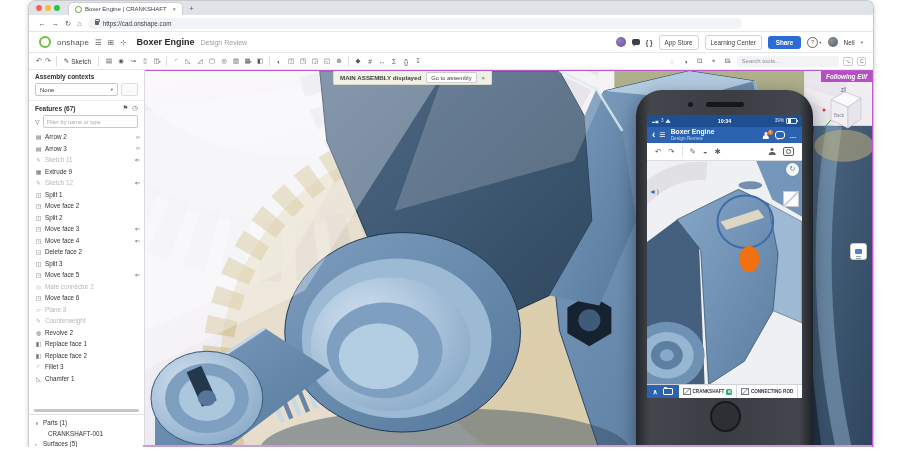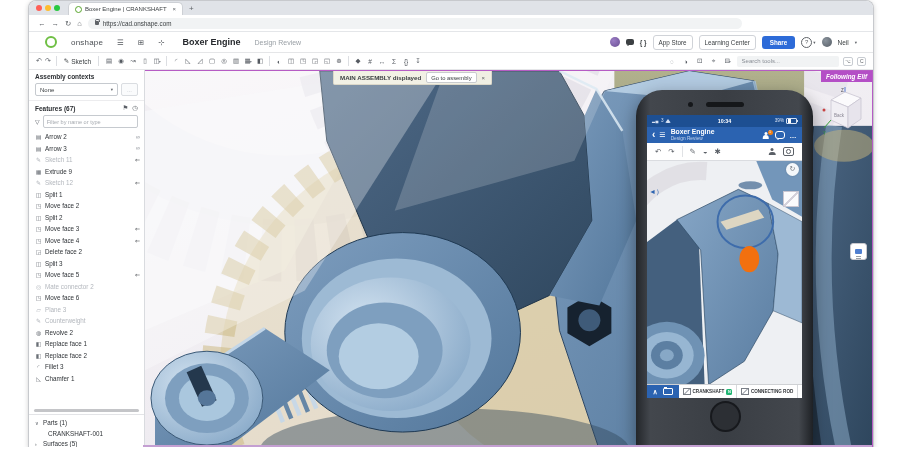--- a/index.html
+++ b/index.html
@@ -16,21 +16,21 @@
        height:12px;display:flex;align-items:center;gap:3px;padding:0 6px;font-size:6px;color:#3c4043;}
   .tab-logo{width:5px;height:5px;border-radius:50%;border:1.4px solid #59a52c;}
   .tab-close{font-size:6px;color:#5f6368;margin-left:3px;}
   .newtab{font-size:8px;color:#5f6368;margin-left:6px;margin-bottom:2px;}
   .urlrow{height:16px;background:#fff;border-bottom:1px solid #e4e6e9;display:flex;align-items:center;gap:6px;padding:0 9px;}
   .nav-glyph{font-size:7.5px;color:#5f6368;}
   .urlpill{flex:0 0 640px;height:11px;background:#f1f3f4;border-radius:6px;display:flex;align-items:center;gap:4px;padding:0 7px;font-size:6.3px;color:#3c4043;}
   .lock{width:4px;height:3.5px;background:#5f6368;border-radius:1px;position:relative;}
   .lock::before{content:"";position:absolute;top:-2.6px;left:.6px;width:2.6px;height:2.8px;border:.9px solid #5f6368;border-bottom:none;border-radius:2px 2px 0 0;}
   
-  .appheader{height:20px;background:#fff;border-bottom:1px solid #e5e6e8;display:flex;align-items:center;gap:14px;padding:0 16px;}
+  .appheader{height:20px;background:#fff;border-bottom:1px solid #e5e6e8;display:flex;align-items:center;gap:6px;padding:0 10px;}
   .os-logo{width:8px;height:8px;border-radius:50%;border:2.2px solid #6fbf44;}
   .brand{font-size:8px;color:#4c5055;letter-spacing:.2px;}
   .hdr-glyph{font-size:7.5px;color:#53575c;}
   .doc-title{font-size:9px;font-weight:bold;color:#25282c;margin-left:4px;}
   .doc-sub{font-size:7px;color:#9aa0a6;}
   .hdr-right{margin-left:auto;display:flex;align-items:center;gap:6px;}
   .avatar{width:10px;height:10px;border-radius:50%;}
   .av1{background:radial-gradient(circle at 35% 35%,#9a7cc4,#6a4f93);}
   .av2{background:radial-gradient(circle at 35% 35%,#8a939c,#555d66);}
   .bubble-fill{width:8px;height:6px;background:#3c4043;border-radius:2px;position:relative;}

